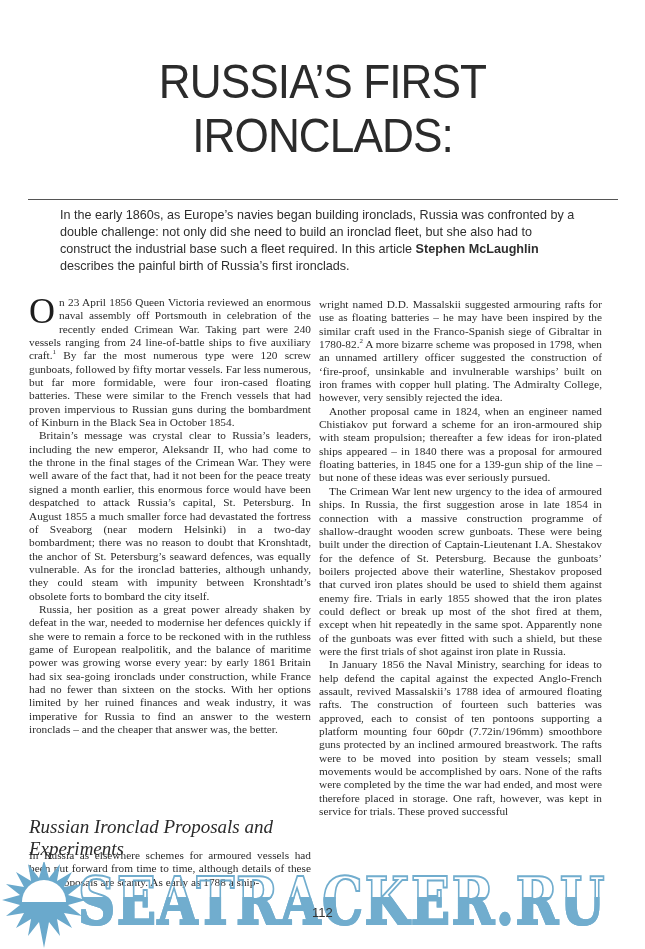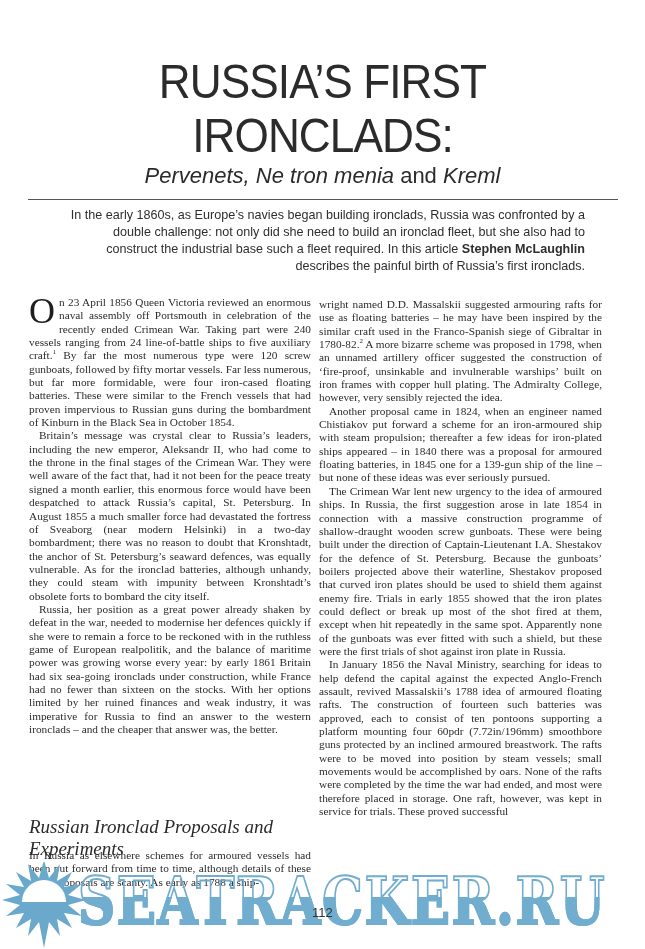--- a/index.html
+++ b/index.html
@@ -16,21 +16,21 @@
 
   .subtitle {
     position: absolute; left: 0; width: 645px; top: 163px; text-align: center;
     font-family: "Liberation Sans", "DejaVu Sans", sans-serif; font-size: 22px; color: #2b2b2b;
   }
   .subtitle i { font-style: italic; }
 
   .rule { position: absolute; left: 28px; top: 199px; width: 590px; height: 1px; background: #555; }
 
   .standfirst {
-    position: absolute; left: 60px; top: 207px; width: 525px; text-align: right;
+    position: absolute; left: 60px; top: 207px; width: 525px; text-align: left;
     font-family: "Liberation Sans", "DejaVu Sans", sans-serif; font-size: 12.6px; line-height: 17px; color: #2e2e2e;
   }
   .standfirst b { font-weight: bold; }
 
   .col {
     position: absolute; top: 296px; width: 282px;
     font-family: "Liberation Serif", "DejaVu Serif", serif; font-size: 11.3px; line-height: 13.35px;
     color: #2b2b2b; text-align: justify; hyphens: auto;
   }
   .col-left { left: 29px; }
@@ -66,23 +66,20 @@
   }
 </style>
 </head>
 <body>
 
 <div class="page">
 
   <div class="title title-1">RUSSIA’S FIRST</div>
   <div class="title title-2">IRONCLADS:</div>
 
-  <div class="subtitle">
-    <i>Pervenets, Ne tron menia</i><span> and </span><i>Kreml</i>
-  </div>
 
   <div class="rule"></div>
 
   <div class="standfirst">
     <span>In the early 1860s, as Europe’s navies began building ironclads, Russia was confronted by a double challenge: not only did she need to build an ironclad fleet, but she also had to construct the industrial base such a fleet required. In this article </span><b>Stephen McLaughlin</b><span> describes the painful birth of Russia’s first ironclads.</span>
   </div>
 
   <div class="col col-left">
     <p class="first"><span class="dropcap">O</span><span>n 23 April 1856 Queen Victoria reviewed an enormous naval assembly off Portsmouth in celebration of the recently ended Crimean War. Taking part were 240 vessels ranging from 24 line-of-battle ships to five auxiliary craft.</span><sup>1</sup><span> By far the most numerous type were 120 screw gunboats, followed by fifty mortar vessels. Far less numerous, but far more formidable, were four iron-cased floating batteries. These were similar to the French vessels that had proven impervious to Russian guns during the bombardment of Kinburn in the Black Sea in October 1854.</span></p>
     <p>Britain’s message was crystal clear to Russia’s leaders, including the new emperor, Aleksandr II, who had come to the throne in the final stages of the Crimean War. They were well aware of the fact that, had it not been for the peace treaty signed a month earlier, this enormous force would have been despatched to attack Russia’s capital, St. Petersburg. In August 1855 a much smaller force had devastated the fortress of Sveaborg (near modern Helsinki) in a two-day bombardment; there was no reason to doubt that Kronshtadt, the anchor of St. Petersburg’s seaward defences, was equally vulnerable. As for the ironclad batteries, although unhandy, they could steam with impunity between Kronshtadt’s obsolete forts to bombard the city itself.</p>

